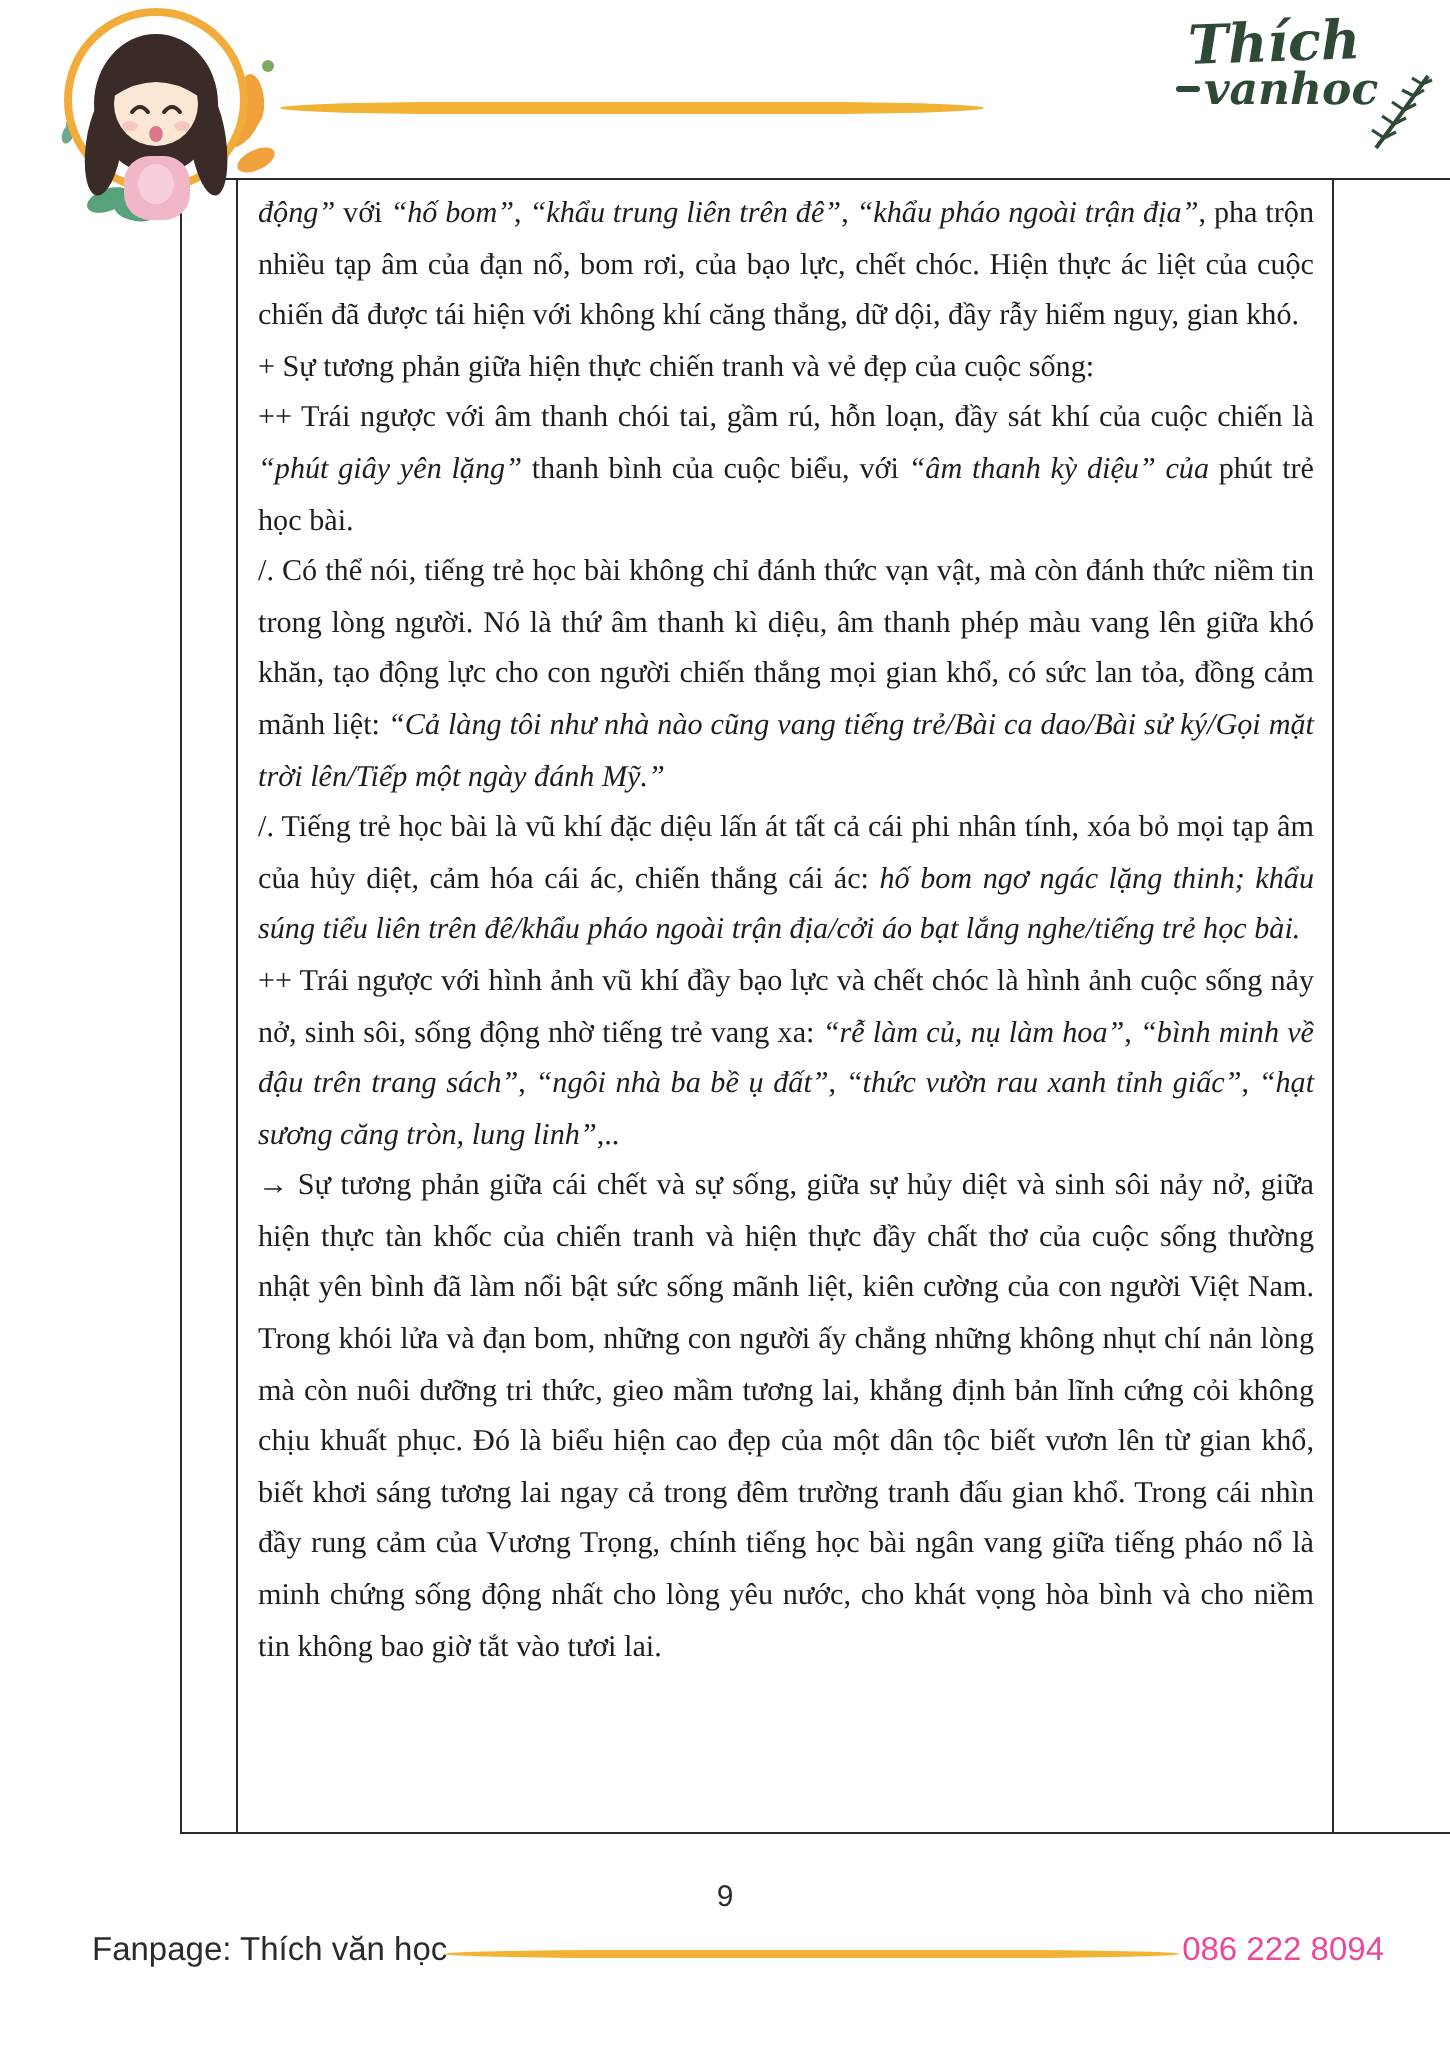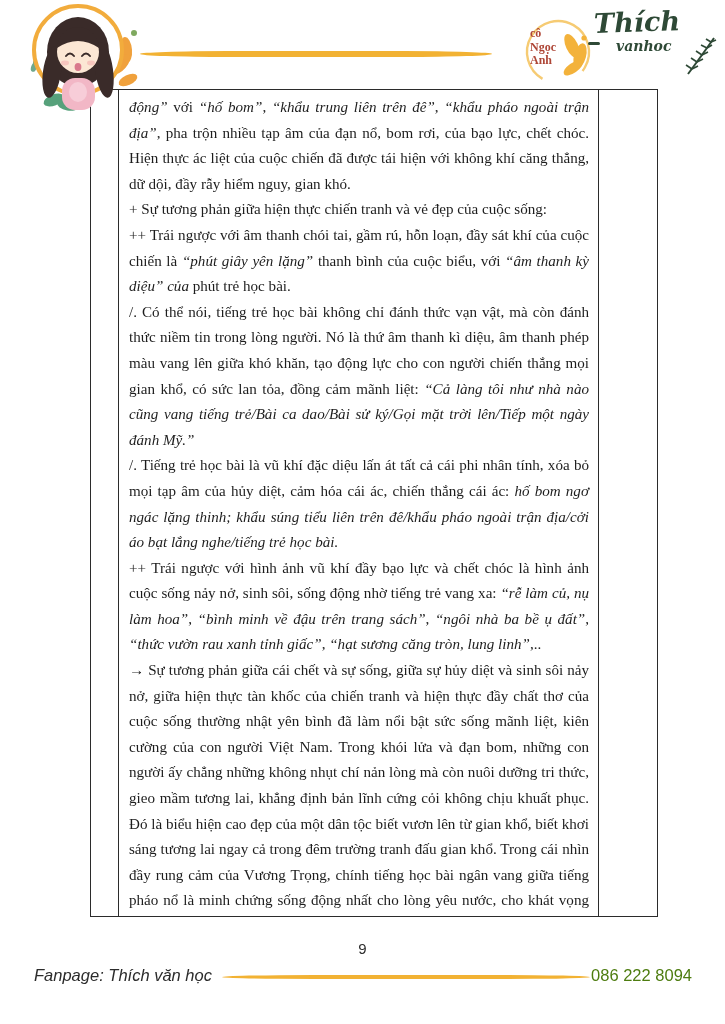--- a/index.html
+++ b/index.html
@@ -9,44 +9,44 @@
   
   .avatar-wrap{position:absolute;left:16px;top:0px;width:126px;height:118px;z-index:6;}
   .divider{position:absolute;left:140px;top:51px;width:352px;height:6px;
            background:#F2B233;border-radius:50%/100%;z-index:2;}
   .badge{position:absolute;left:520px;top:16px;width:82px;height:74px;z-index:3;}
   .badge-text{position:absolute;left:10px;top:11px;color:#AE4636;font-weight:bold;
               font-size:12px;line-height:13.5px;font-family:"Liberation Serif",serif;}
   .logo{position:absolute;left:586px;top:8px;width:126px;height:72px;color:#2E4936;z-index:3;
         font-family:"DejaVu Serif","Liberation Serif",serif;}
   .logo-l1{font-style:italic;font-weight:bold;font-size:27px;line-height:28px;margin-left:8px;transform:rotate(-2deg);}
-  .logo-l2{font-style:italic;font-weight:bold;font-size:14px;line-height:22px;margin-left:14px;margin-top:-2px;display:inline-block;}
+  .logo-l2{font-style:italic;font-weight:bold;font-size:22px;line-height:22px;margin-left:0;margin-top:-2px;display:inline-block;}
   .logo-dash{display:inline-block;width:12px;height:3px;background:#2E4936;border-radius:2px;
              vertical-align:6px;margin-right:2px;margin-left:2px;}
   .fern{position:absolute;right:-6px;top:26px;}
 
   
-  .doc-table{position:absolute;left:90px;top:89px;width:568px;height:828px;
+  .doc-table{position:absolute;left:90px;top:89px;width:636px;height:828px;
              display:flex;border:1.6px solid #2b2b2b;box-sizing:border-box;z-index:1;}
   .col-left{width:28px;border-right:1.6px solid #2b2b2b;box-sizing:border-box;}
   .col-main{flex:1;box-sizing:border-box;padding:5px 9px 0 10px;overflow:hidden;}
   .col-right{width:59px;border-left:1.6px solid #2b2b2b;box-sizing:border-box;}
 
   .col-main p{margin:0;font-size:15.1px;line-height:25.6px;color:#1d1d1d;
               text-align:justify;text-justify:inter-word;}
   .col-main .i{font-style:italic;}
 
   
   .page-number{position:absolute;left:0;top:940px;width:725px;text-align:center;
                font-size:15px;color:#2d2d2d;font-family:"Liberation Sans","DejaVu Sans",sans-serif;}
-  .footer-fanpage{position:absolute;left:34px;top:966px;font-size:16.5px;color:#2b2b2b;
-                  font-family:"Liberation Sans","DejaVu Sans",sans-serif;font-style:italic;}
+  .footer-fanpage{position:absolute;left:46px;top:966px;font-size:16.5px;color:#2b2b2b;
+                  font-family:"Liberation Sans","DejaVu Sans",sans-serif;}
   .footer-line{position:absolute;left:222px;top:975px;width:368px;height:4px;
                background:#F2B233;border-radius:50%/100%;}
-  .footer-phone{position:absolute;right:33px;top:966px;font-size:16.5px;color:#4d7c0f;
+  .footer-phone{position:absolute;right:33px;top:966px;font-size:16.5px;color:#ec4899;
                 font-family:"Liberation Sans","DejaVu Sans",sans-serif;}
 </style>
 </head>
 <body>
 
 <div class="page">
 
   <div class="avatar-wrap">
     <svg width="126" height="118" viewBox="0 0 126 118">
 
@@ -81,36 +81,20 @@
       <path d="M50,56 q4,-5 8,0" stroke="#3A2B29" stroke-width="2" fill="none" stroke-linecap="round"></path>
       <path d="M66,56 q4,-5 8,0" stroke="#3A2B29" stroke-width="2" fill="none" stroke-linecap="round"></path>
       <ellipse cx="49" cy="63" rx="4" ry="2.4" fill="#F6C0BA" opacity="0.85"></ellipse>
       <ellipse cx="75" cy="63" rx="4" ry="2.4" fill="#F6C0BA" opacity="0.85"></ellipse>
       <ellipse cx="62" cy="67" rx="3.4" ry="4" fill="#D97A8C"></ellipse>
     </svg>
   </div>
 
   <div class="divider"></div>
 
-  <div class="badge">
-    <svg width="82" height="74" viewBox="0 0 82 74">
-      <circle cx="38" cy="36" r="31" fill="none" stroke="#F6CB73" stroke-width="2.4" stroke-dasharray="150 60" transform="rotate(120 38 36)"></circle>
-      <g>
-        <ellipse cx="52" cy="30" rx="6" ry="13" fill="#F3B23B" transform="rotate(-25 52 30)"></ellipse>
-        <ellipse cx="60" cy="40" rx="6" ry="13" fill="#F3B23B" transform="rotate(15 60 40)"></ellipse>
-        <ellipse cx="53" cy="52" rx="5" ry="11" fill="#F3B23B" transform="rotate(55 53 52)"></ellipse>
-        <circle cx="64" cy="22" r="2.6" fill="#F3B23B"></circle>
-      </g>
-    </svg>
-    <div class="badge-text">
-      <div>cô</div>
-      <div>Ngọc</div>
-      <div>Anh</div>
-    </div>
-  </div>
 
   <div class="logo">
     <div class="logo-l1">Thích</div>
     <div><span class="logo-dash"></span><span class="logo-l2">vanhoc</span></div>
     <svg class="fern" width="34" height="42" viewBox="0 0 34 42">
       <path d="M4,40 Q16,24 30,4" stroke="#2E4936" stroke-width="2" fill="none"></path>
       <g stroke="#2E4936" stroke-width="1.6">
         <line x1="8" y1="35" x2="2" y2="31"></line>
           <line x1="8" y1="35" x2="14" y2="32"></line>
         <line x1="13" y1="28" x2="7" y2="24"></line>

